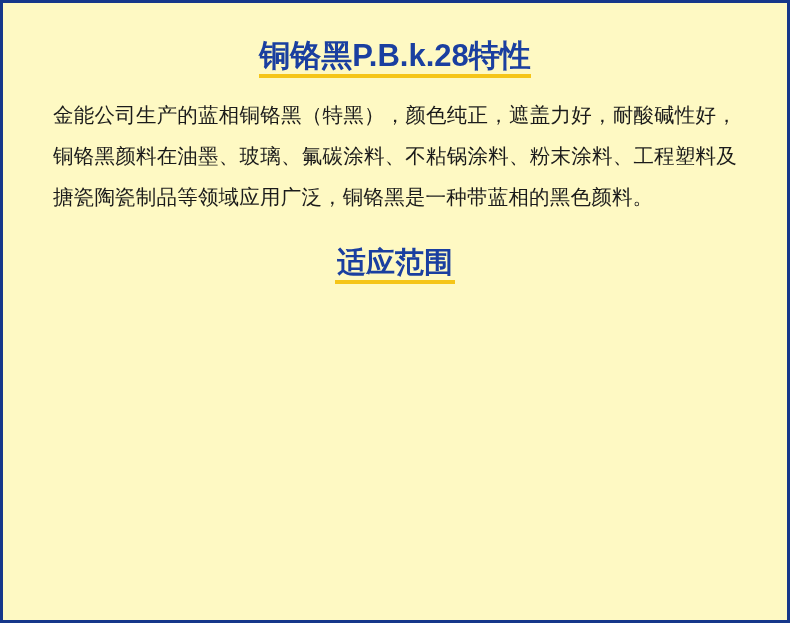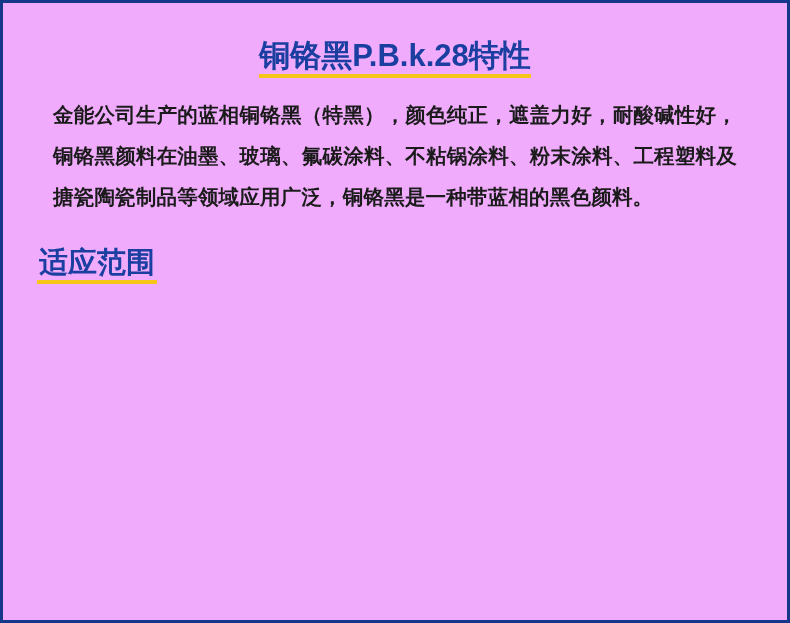--- a/index.html
+++ b/index.html
@@ -12,21 +12,21 @@
     background: #ffffff;
     font-family: "Liberation Sans", sans-serif;
     overflow: hidden;
   }
   .page {
     position: relative;
     width: 790px;
     height: 623px;
     box-sizing: border-box;
     border: 3px solid #15378a;
-    background: #f0abfc;
+    background: #fef9c3;
   }
   .inner {
     position: absolute;
     left: 0;
     top: 0;
     right: 0;
     bottom: 0;
     padding: 24px 34px 10px 34px;
     box-sizing: border-box;
   }
@@ -54,35 +54,34 @@
   }
   .heading-1 {
     margin-top: 10px;
   }
   .heading-1 .ul {
     background: #f5c518;
     left: 2px;
     right: 2px;
   }
   .heading-2-wrap {
-    text-align: left;
+    text-align: center;
     margin-top: 28px;
   }
   .heading-2 {
     font-size: 29px;
   }
   .para {
     color: #1b1b1b;
     font-size: 20.5px;
     line-height: 2.0;
     letter-spacing: 0.2px;
     text-align: justify;
     text-justify: inter-character;
     margin: 0;
-    font-weight: bold;
   }
   .para-1 {
     margin-top: 16px;
     padding: 0 16px 0 16px;
   }
   .para-2 {
     margin-top: 16px;
     padding: 0 2px 0 2px;
     line-height: 2.05;
   }

